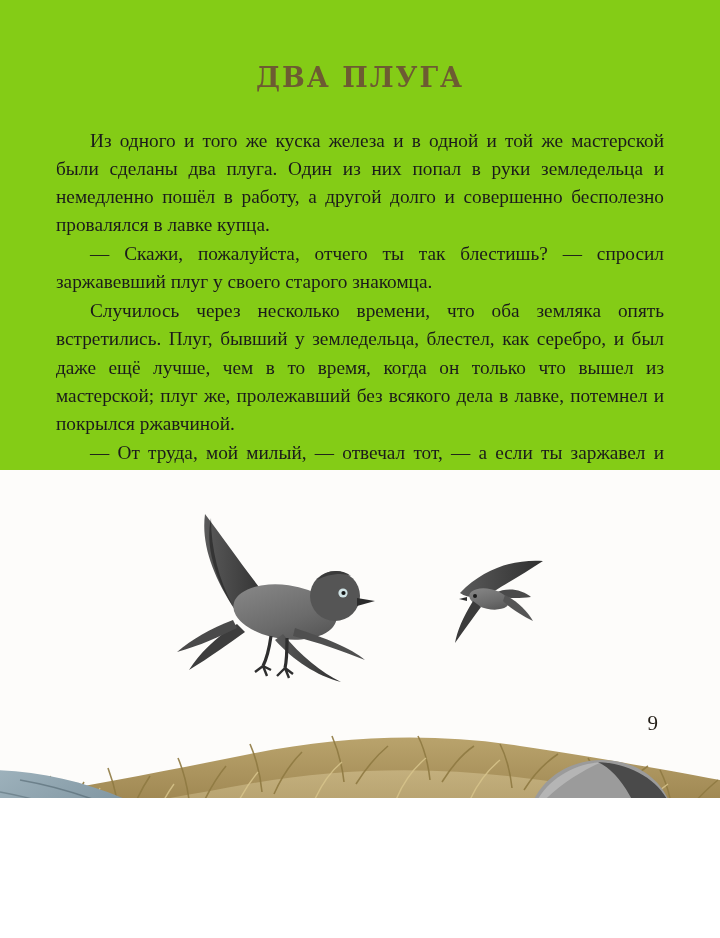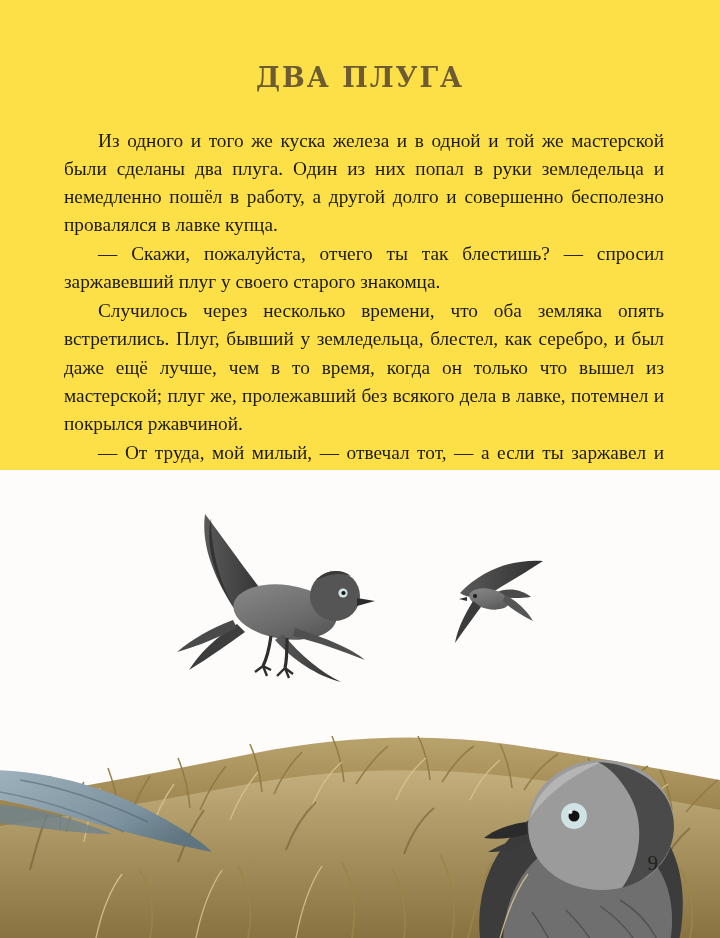--- a/index.html
+++ b/index.html
@@ -3,22 +3,22 @@
 <meta charset="utf-8">
 <style>
   html, body {
     margin: 0;
     padding: 0;
     background: #ffffff;
   }
   .page {
     position: relative;
     width: 720px;
-    height: 938px;
-    background: #fde047;
+    height: 798px;
+    background: #84cc16;
     overflow: hidden;
     font-family: "Liberation Serif", serif;
     color: #1b1b1b;
   }
 
   
   .text-block {
     position: absolute;
     left: 56px;
     top: 62px;
@@ -31,21 +31,21 @@
     letter-spacing: 2px;
     text-align: center;
     color: #6d5b32;
     margin: 0 0 34px 0;
   }
   .para {
     font-size: 19.3px;
     line-height: 1.455;
     text-align: justify;
     text-justify: inter-word;
-    margin: 0 0 1px 8px;
+    margin: 0 0 1px 0;
     text-indent: 34px;
     hyphens: manual;
   }
 
   
   .illustration {
     position: absolute;
     left: 0;
     top: 470px;
     width: 720px;

